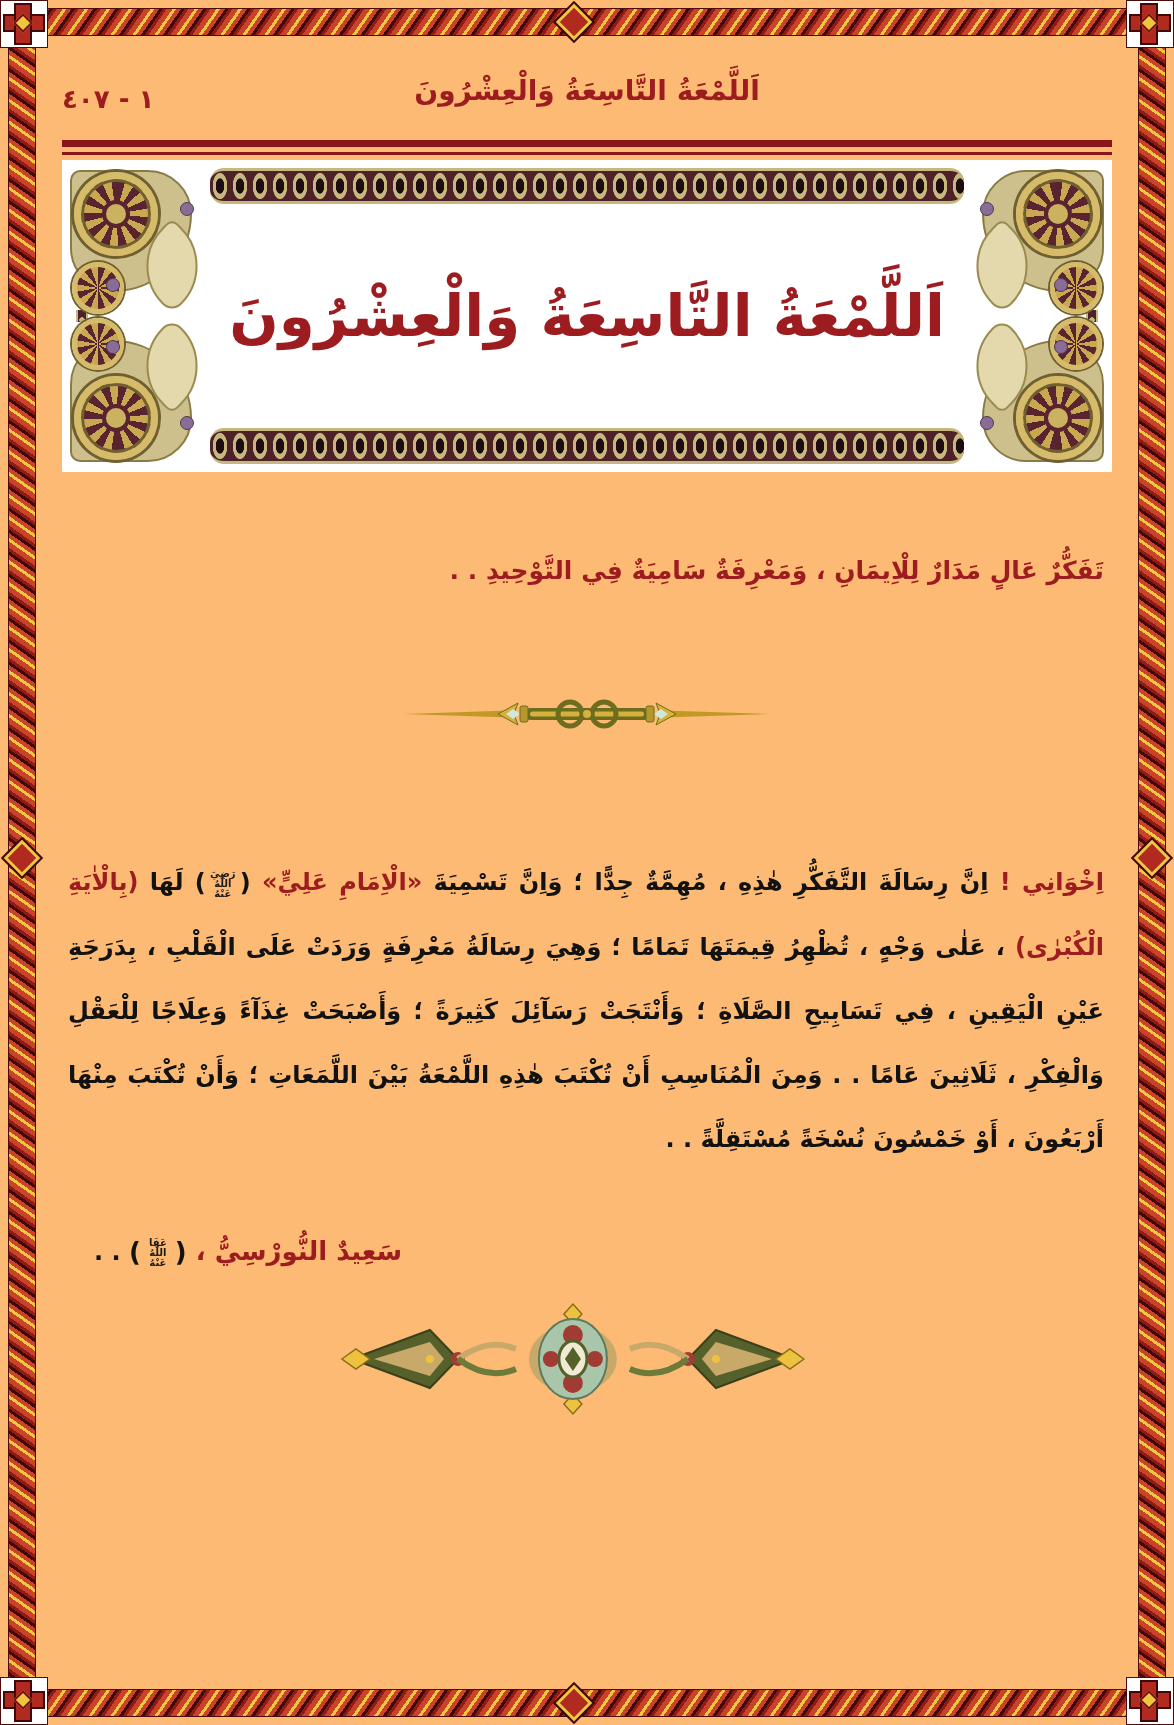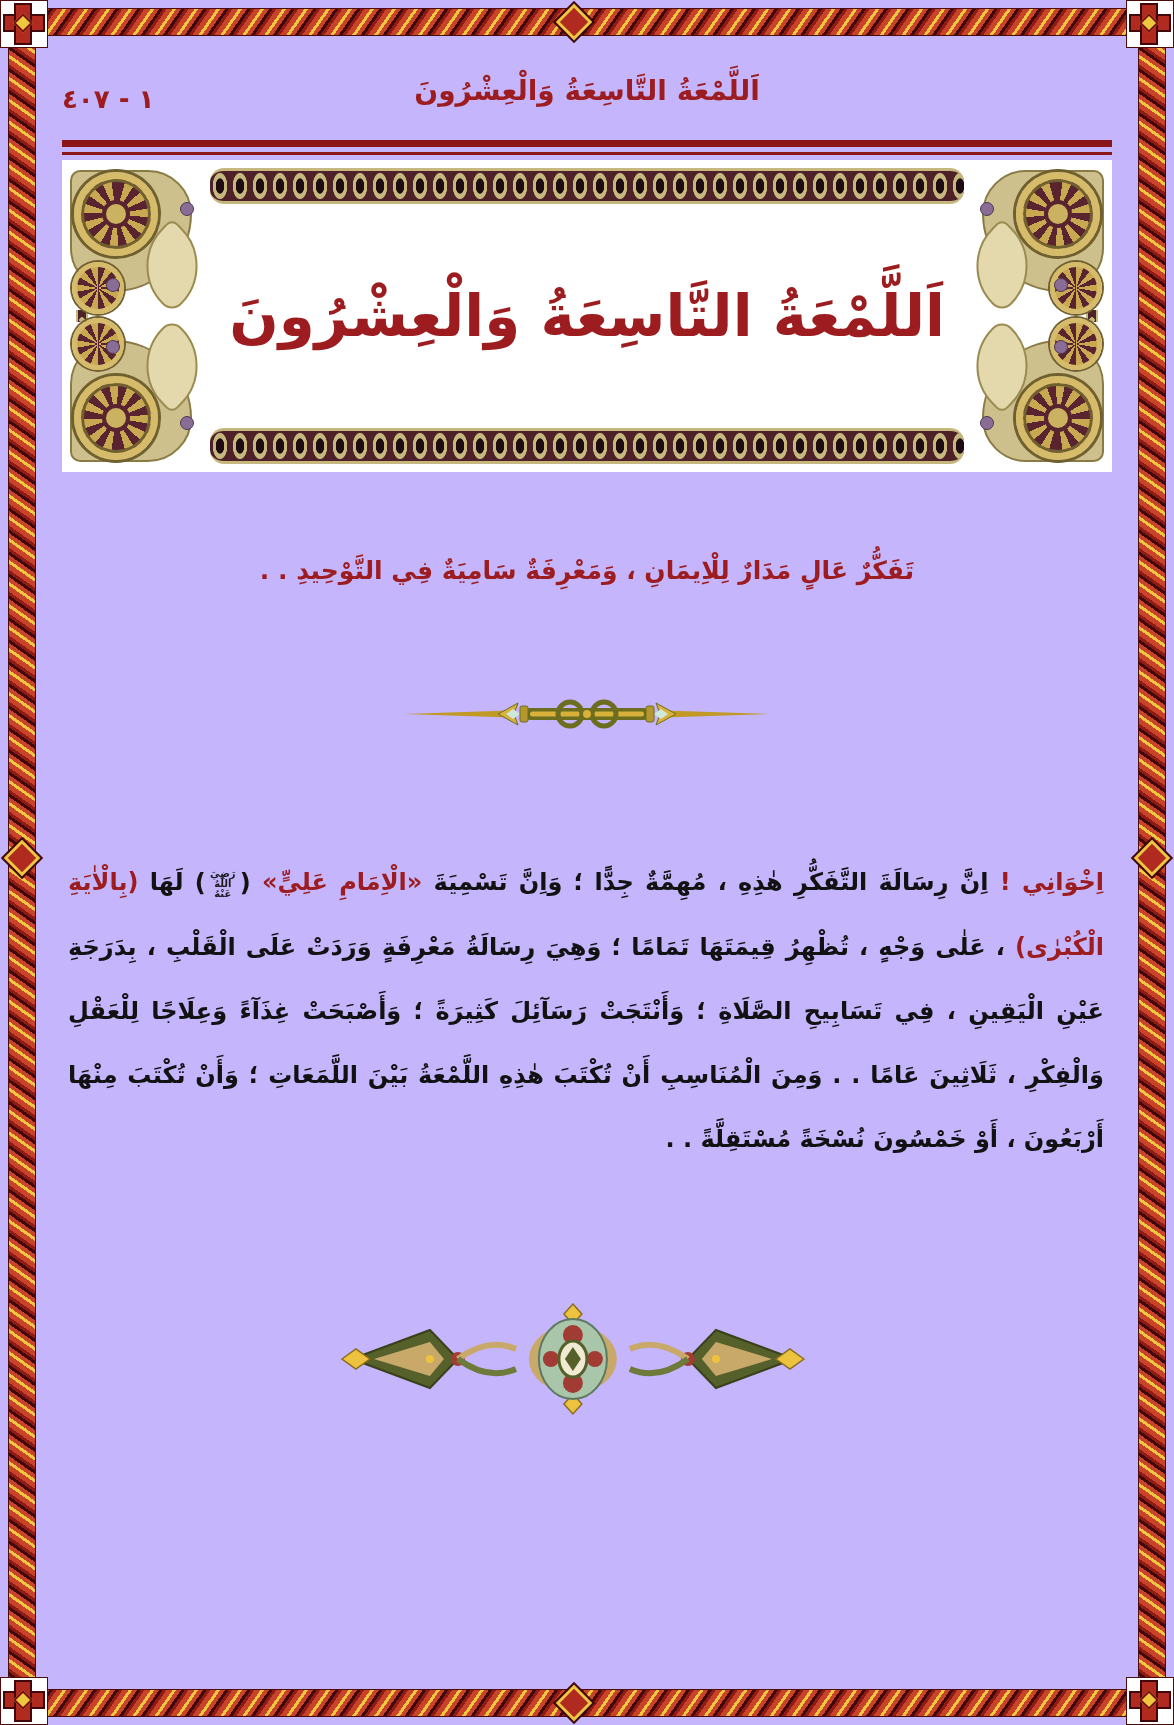--- a/index.html
+++ b/index.html
@@ -1,17 +1,17 @@
 <!DOCTYPE html>
 <html lang="ar" dir="rtl" style="--title_red: #9d1c1f; --rule_red: #8a1619; --text_black: #121212; --band_maroon: #4d2127; --frame_tan: #cdc08c; --border_red: #c8432a; --border_gold: #edc73f; --border_dark: #40080a; --divider_olive: #6d6d1f; --divider_gold: #c19a26; --ornament_olive: #55602b; --ornament_tan: #c9a96a; --ornament_sage: #a9c6ab; --ornament_red: #a33b35; --ornament_yellow: #edc23f;"><head>
 <meta charset="utf-8">
 <style>
   html,body{margin:0;padding:0;background:#ffffff;}
   #page{
-    position:relative; width:1174px; height:1725px; background:#c4b5fd;
+    position:relative; width:1174px; height:1725px; background:#fdba74;
     font-family:"DejaVu Sans", sans-serif; overflow:hidden; direction:rtl;
   }
   
   .pb-strip{position:absolute; border:1px solid #4c0c0c;}
   .pb-strip.h{left:8px; right:8px; height:26px;
     background:repeating-linear-gradient(125deg,#8f1b15 0 3px,#c8432a 3px 8px,#edc73f 8px 11px,#c8432a 11px 15px,#40080a 15px 18px);}
   .pb-strip.v{top:8px; bottom:8px; width:26px;
     background:repeating-linear-gradient(35deg,#8f1b15 0 3px,#c8432a 3px 8px,#edc73f 8px 11px,#c8432a 11px 15px,#40080a 15px 18px);}
   .pb-top{top:8px;} .pb-bottom{bottom:8px;} .pb-left{left:8px;} .pb-right{right:8px;}
   .pb-corner{position:absolute; width:46px; height:46px; background:#fff; border:1px solid #4c0c0c;}
@@ -54,21 +54,21 @@
   .c-hub{position:absolute; left:40px; top:40px; width:28px; height:28px; border-radius:50%; background:#cbb261; border:4px solid #5a2330; box-sizing:border-box;}
   .c-med-small{position:absolute; left:10px; top:102px; width:52px; height:52px; border-radius:50%;
     background:repeating-conic-gradient(#5a2330 0 20deg, #c9a852 20deg 40deg);
     border:5px solid #d6bc6a; box-shadow:0 0 0 2px #706030; box-sizing:border-box;}
   .c-dot{position:absolute; width:12px; height:12px; border-radius:50%; background:#8a6d96; border:1px solid #4e3a58;}
   .c-dot1{left:118px; top:42px;} .c-dot2{left:44px; top:118px;}
   .main-title{position:absolute; left:150px; right:150px; top:52px; bottom:52px; display:flex; align-items:center; justify-content:center;
     color:var(--title_red,#9d1c1f); font-size:58px; font-weight:bold; text-align:center; white-space:nowrap;}
 
   
-  .subtitle{position:absolute; left:70px; right:70px; top:556px; text-align:center; color:var(--title_red,#9d1c1f); font-size:25px; font-weight:bold;}
+  .subtitle{position:absolute; left:70px; right:70px; top:556px; text-align:right; color:var(--title_red,#9d1c1f); font-size:25px; font-weight:bold;}
   .basmala{position:absolute; left:0; right:0; top:792px; text-align:center; color:var(--title_red,#9d1c1f); font-size:28px; font-weight:bold;}
 
   
   .divider-wrap{position:absolute; left:50%; top:694px; transform:translateX(-50%);}
 
   
   .body-par{position:absolute; left:68px; right:70px; top:850px; direction:rtl;
     font-size:24px; font-weight:bold; line-height:64px; text-align:justify; text-justify:inter-word; color:var(--text_black,#111);}
   .seg-red{color:var(--title_red,#9d1c1f);}
   .seg-black{color:var(--text_black,#111);}
@@ -176,20 +176,21 @@
       <circle cx="202" cy="20" r="12" fill="none" stroke="#6d6d1f" stroke-width="5"></circle>
       <circle cx="185" cy="20" r="5" fill="#d8b13a" stroke="#6d6d1f" stroke-width="2"></circle>
       <rect x="118" y="12" width="8" height="16" rx="2" fill="#b5972b" stroke="#6d6d1f" stroke-width="1"></rect>
       <rect x="244" y="12" width="8" height="16" rx="2" fill="#b5972b" stroke="#6d6d1f" stroke-width="1"></rect>
     </svg>
   </div>
 
 
   <div class="body-par"><span class="seg-red">اِخْوَانِي ! </span><span class="seg-black">اِنَّ رِسَالَةَ التَّفَكُّرِ هٰذِهِ ، مُهِمَّةٌ جِدًّا ؛ وَاِنَّ تَسْمِيَةَ </span><span class="seg-red">«الْاِمَامِ عَلِيٍّ»</span><span class="seg-black"> </span><span class="seal">(<span class="seal-inner">رَضِيَ اللّٰهُ عَنْهُ</span>)</span><span class="seg-black"> لَهَا </span><span class="seg-red">(بِالْاٰيَةِ الْكُبْرٰى)</span><span class="seg-black"> ، عَلٰى وَجْهٍ ، تُظْهِرُ قِيمَتَهَا تَمَامًا ؛ وَهِيَ رِسَالَةُ مَعْرِفَةٍ وَرَدَتْ عَلَى الْقَلْبِ ، بِدَرَجَةِ عَيْنِ الْيَقِينِ ، فِي تَسَابِيحِ الصَّلَاةِ ؛ وَأَنْتَجَتْ رَسَآئِلَ كَثِيرَةً ؛ وَأَصْبَحَتْ غِذَآءً وَعِلَاجًا لِلْعَقْلِ وَالْفِكْرِ ، ثَلَاثِينَ عَامًا . . وَمِنَ الْمُنَاسِبِ أَنْ تُكْتَبَ هٰذِهِ اللَّمْعَةُ بَيْنَ اللَّمَعَاتِ ؛ وَأَنْ تُكْتَبَ مِنْهَا أَرْبَعُونَ ، أَوْ خَمْسُونَ نُسْخَةً مُسْتَقِلَّةً . .</span></div>
 
+  <div class="signature"><span class="seg-red">سَعِيدٌ النُّورْسِيُّ ، </span><span class="seal">(<span class="seal-inner">عَفَا اللّٰهُ عَنْهُ</span>)</span><span class="seg-black"> . .</span></div>
 
   <div class="footer-orn">
     <svg width="470" height="115" viewBox="0 0 470 115" xmlns="http://www.w3.org/2000/svg" aria-hidden="true">
 
       <g>
         <polygon points="14,57 92,28 120,57 92,86" fill="#55602b" stroke="#3a4119" stroke-width="2"></polygon>
         <polygon points="36,57 92,40 106,57 92,74" fill="#c9a96a"></polygon>
         <polygon points="4,57 18,47 32,57 18,67" fill="#edc23f" stroke="#8a6d1c" stroke-width="1.5"></polygon>
         <circle cx="120" cy="57" r="7" fill="#a33b35"></circle>
         <path d="M120 57 Q150 35 178 47" fill="none" stroke="#c9a96a" stroke-width="6"></path>

